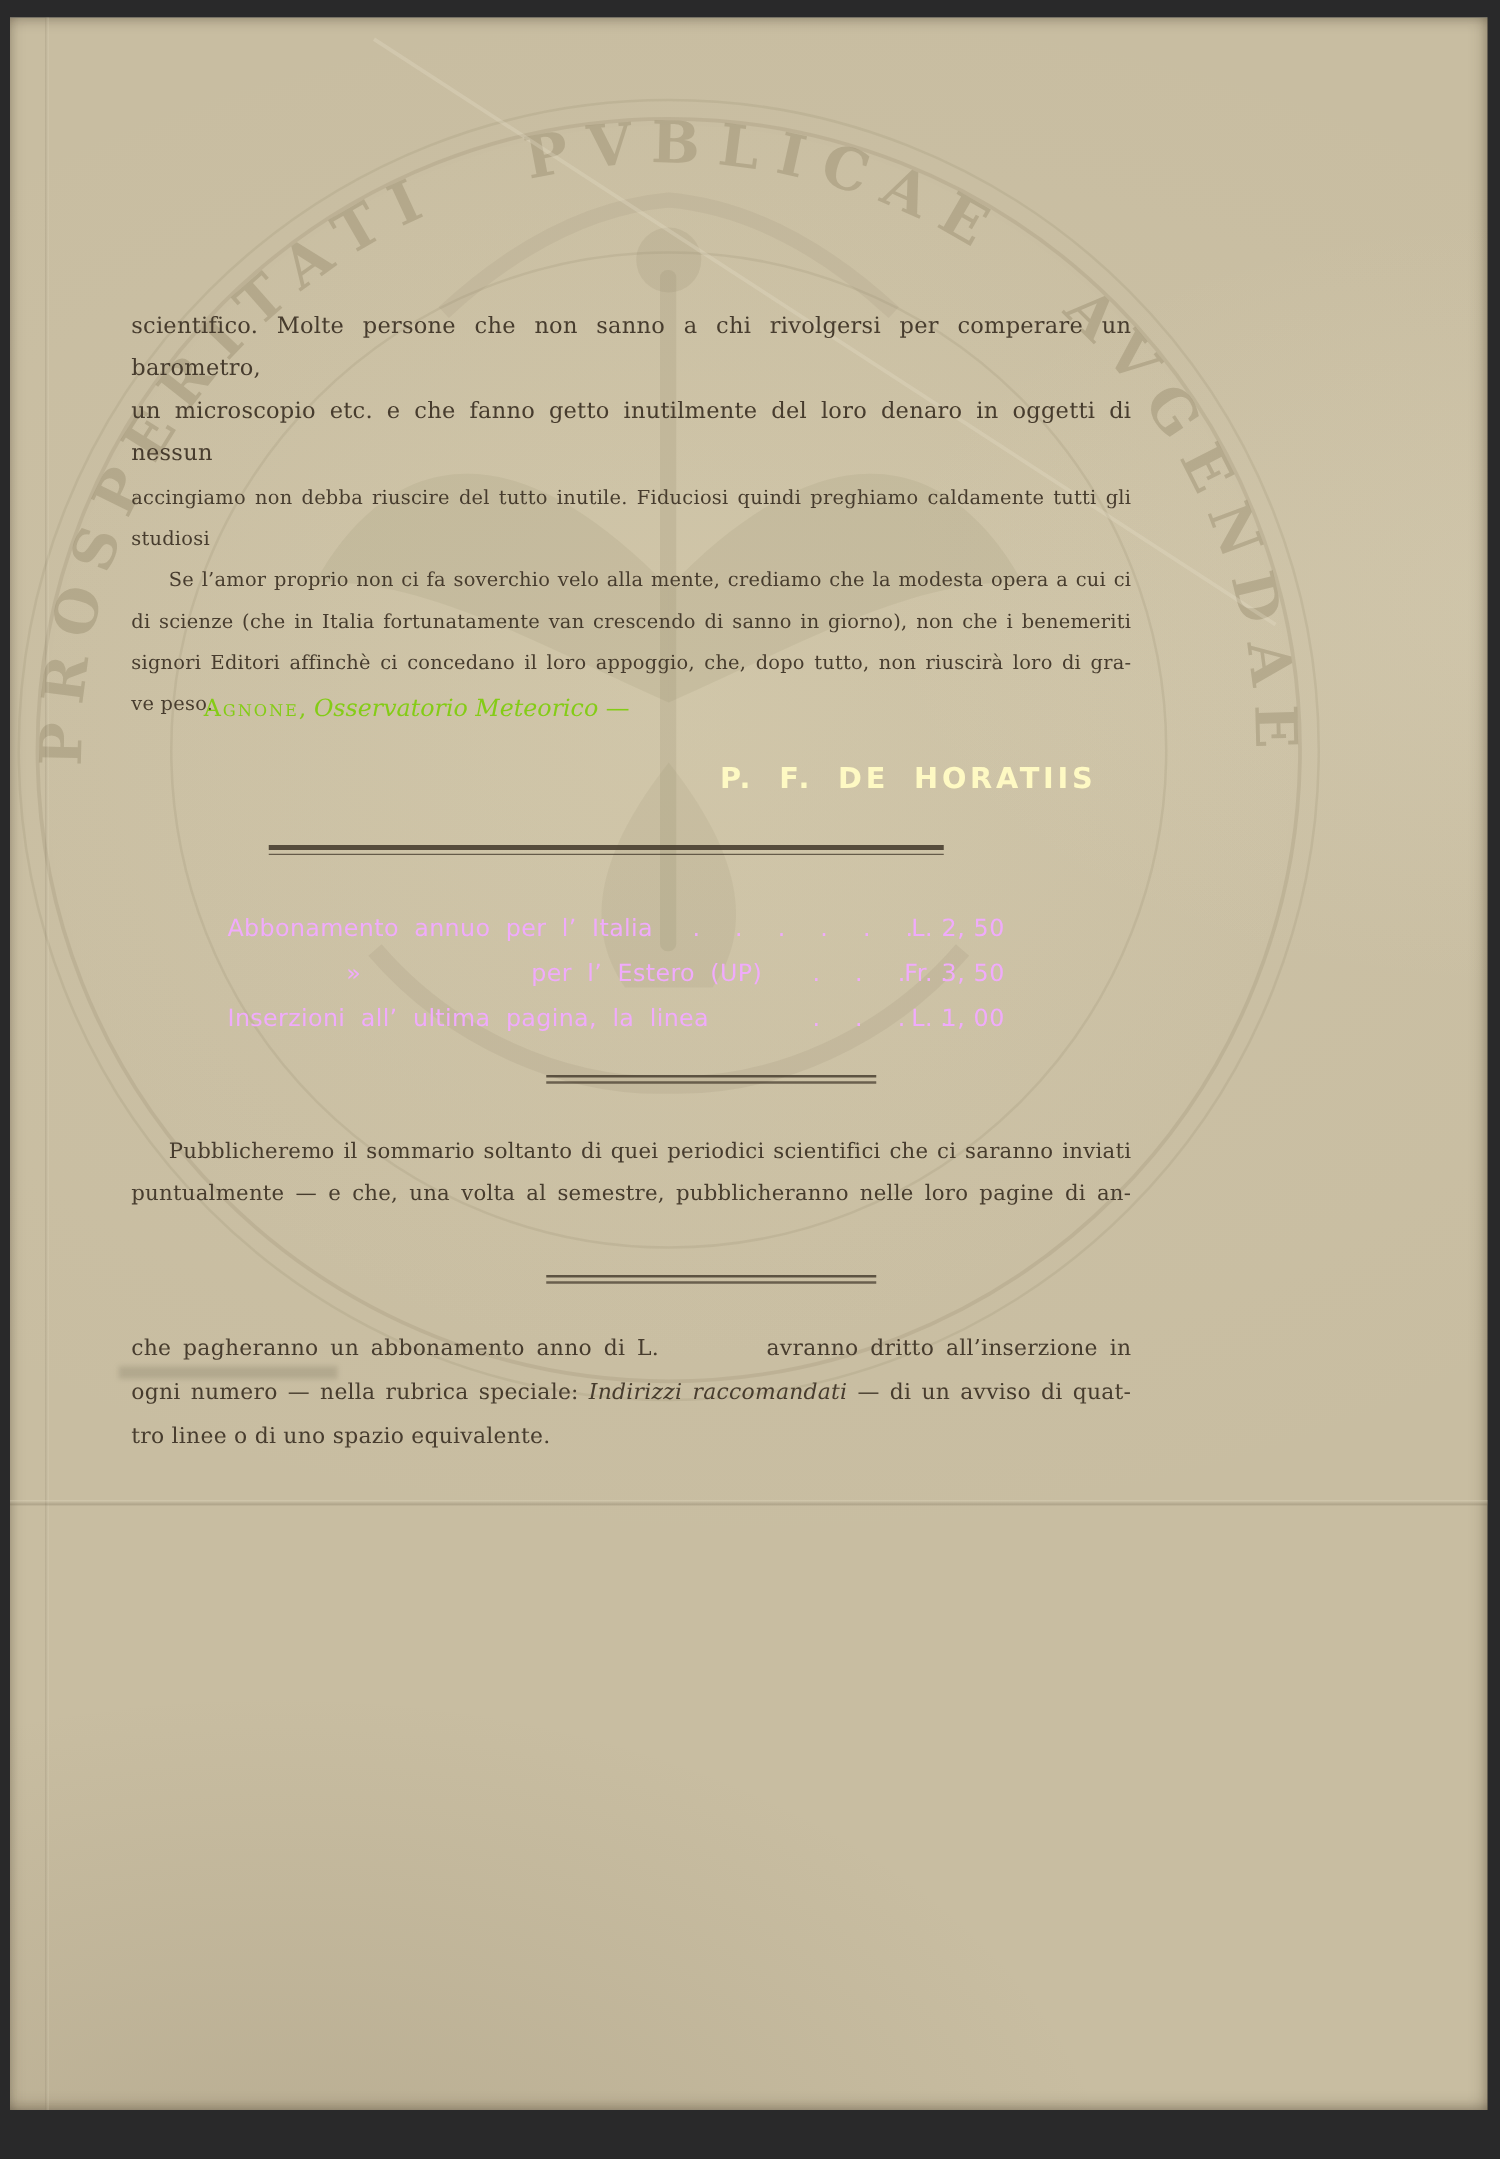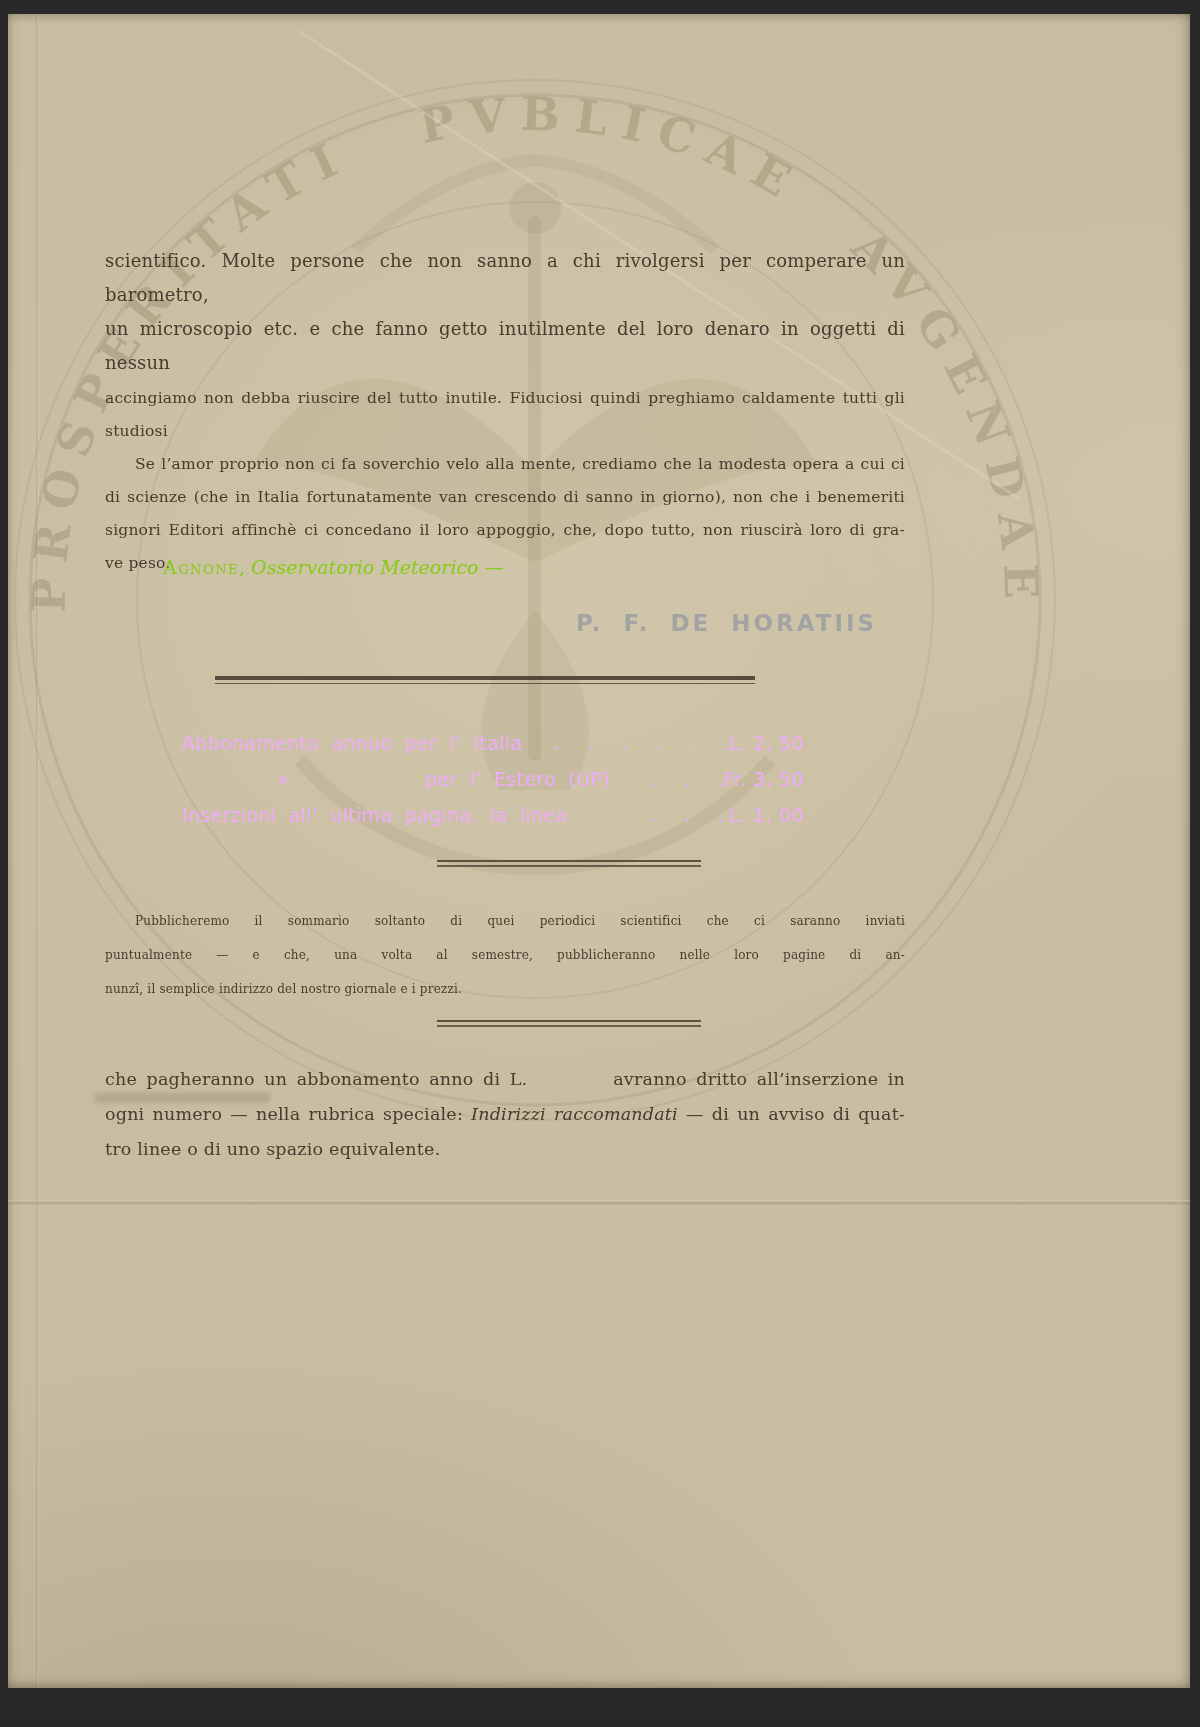--- a/index.html
+++ b/index.html
@@ -35,26 +35,26 @@
   .content{position:absolute;left:0;top:0;width:1020px;height:1727px;color:#473c2e;}
   .para{position:absolute;left:105px;width:800px;}
   .line{white-space:normal;}
   .line.j{text-align:justify;text-align-last:justify;}
   .line.l{text-align:left;text-align-last:left;}
   .line.ind{text-indent:30px;}
   .gap{display:inline-block;height:1px;}
   .sc{font-variant:small-caps;letter-spacing:1.5px;}
   .p1{top:244px;font-size:18px;line-height:34px;letter-spacing:.2px;}
   .p2{top:382px;font-size:15.5px;line-height:33px;letter-spacing:.2px;}
-  .p3{top:904px;font-size:12px;line-height:34px;letter-spacing:.2px;}
+  .p3{top:904px;font-size:17px;line-height:34px;letter-spacing:.2px;}
   .p4{top:1062px;font-size:17.5px;line-height:35px;letter-spacing:.2px;}
   .sig{position:absolute;left:163px;top:556px;font-size:19px;color:#84cc16;}
   .author{position:absolute;left:576px;top:610px;
           font-family:"DejaVu Sans", sans-serif;font-weight:bold;
-          font-size:23px;letter-spacing:3px;word-spacing:9px;color:#a3a3a3;}
+          font-size:23px;letter-spacing:3px;word-spacing:9px;color:#fef9c3;}
   
   .rule{position:absolute;}
   .rule1{left:215px;top:676px;width:540px;height:3px;
          border-top:4px solid rgba(66,56,42,.85);border-bottom:1px solid rgba(66,56,42,.75);}
   .rule2{left:437px;top:860px;width:264px;height:3px;
          border-top:2px solid rgba(66,56,42,.8);border-bottom:2px solid rgba(66,56,42,.7);}
   .rule3{left:437px;top:1020px;width:264px;height:3px;
          border-top:2px solid rgba(66,56,42,.8);border-bottom:2px solid rgba(66,56,42,.7);}
   
   .ptable{position:absolute;left:182px;top:732px;width:622px;
@@ -147,21 +147,20 @@
         <span class="pdots d2">. . . .</span>
         <span class="pval">L. 1, 00</span>
       </div>
     </div>
 
     <div class="rule rule2"></div>
 
     <div class="para p3">
         <div class="line j ind">Pubblicheremo il sommario soltanto di quei periodici scientifici che ci saranno inviati</div>
         <div class="line j">puntualmente — e che, una volta al semestre, pubblicheranno nelle loro pagine di an-</div>
-        <div class="line l">nunzî, il semplice indirizzo del nostro giornale e i prezzi.</div>
       </div>
 
     <div class="rule rule3"></div>
 
     <div class="para p4">
         <div class="line j">che pagheranno un abbonamento anno di L.<span class="gap" style="width: 86px;"></span>avranno dritto all’inserzione in</div>
         <div class="line j">ogni numero — nella rubrica speciale: <i>Indirizzi raccomandati</i> — di un avviso di quat-</div>
         <div class="line l">tro linee o di uno spazio equivalente.</div>
       </div>
 

